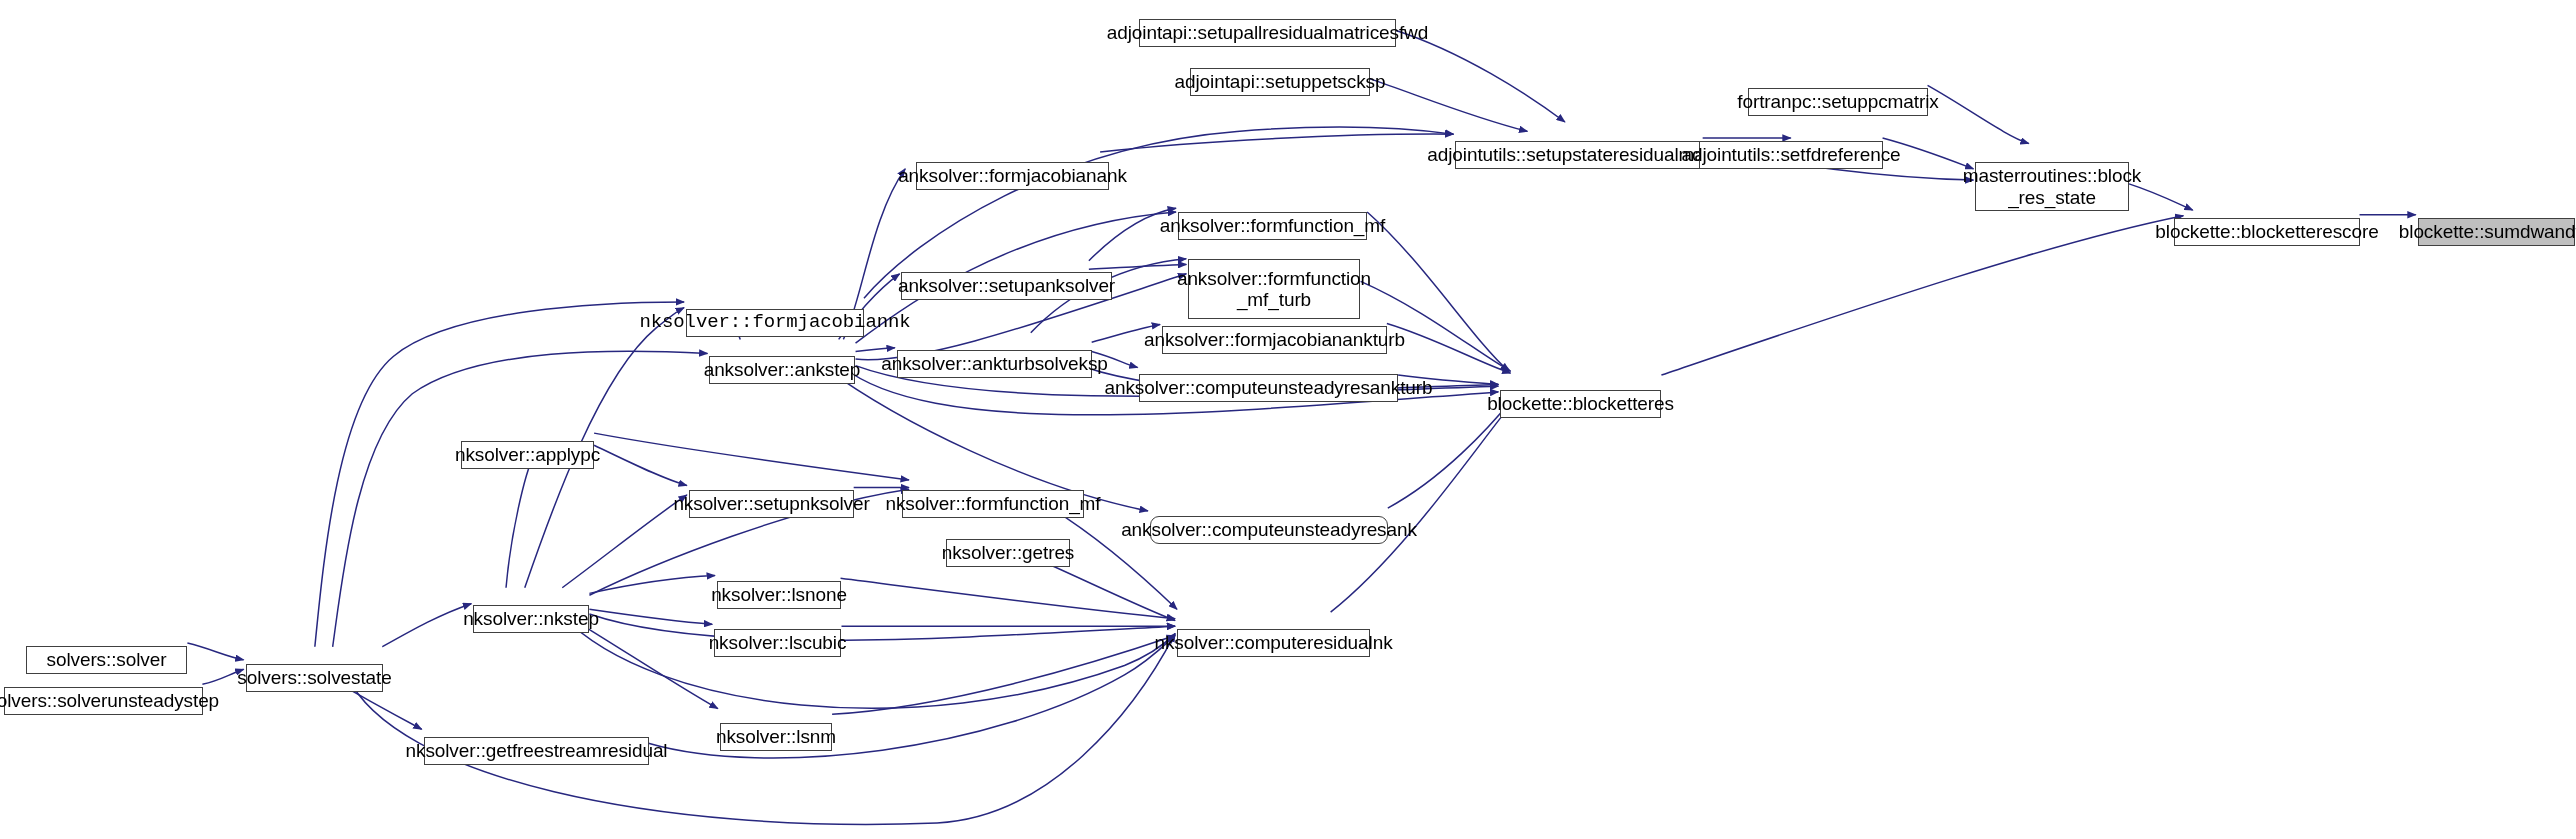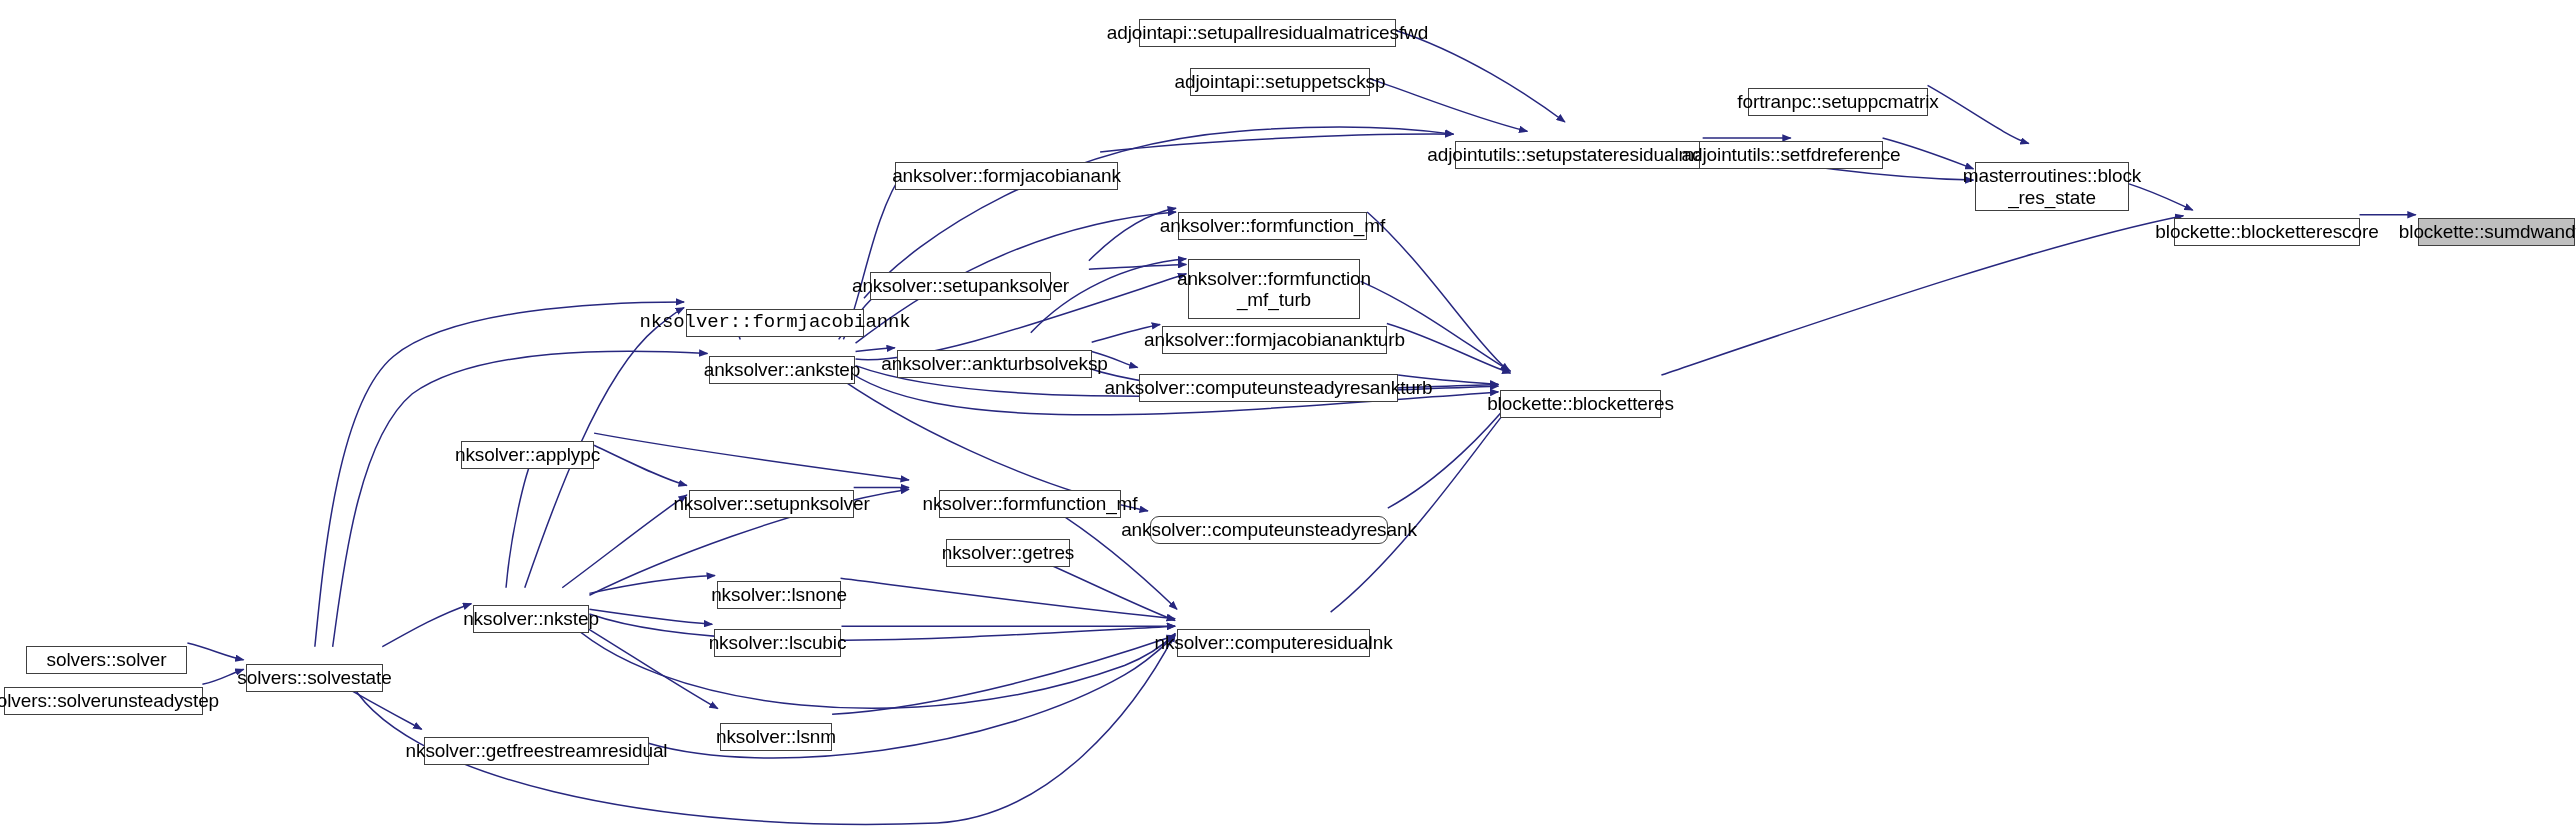--- a/index.html
+++ b/index.html
@@ -109,24 +109,24 @@
       <div class="node" style="left: 246px; top: 647px; width: 137px; height: 28px;">solvers::solvestate</div>
       <div class="node" style="left: 424px; top: 720px; width: 225px; height: 28px;">nksolver::getfreestreamresidual</div>
       <div class="node" style="left: 473px; top: 588px; width: 116px; height: 28px;">nksolver::nkstep</div>
       <div class="node" style="left: 461px; top: 424px; width: 133px; height: 28px;">nksolver::applypc</div>
       <div class="node" style="left: 686px; top: 292px; width: 178px; height: 28px; font-family: Liberation Mono, monospace;">nksolver::formjacobiannk</div>
       <div class="node" style="left: 709px; top: 339px; width: 146px; height: 28px;">anksolver::ankstep</div>
       <div class="node" style="left: 689px; top: 473px; width: 165px; height: 28px;">nksolver::setupnksolver</div>
       <div class="node" style="left: 717px; top: 564px; width: 124px; height: 28px;">nksolver::lsnone</div>
       <div class="node" style="left: 714px; top: 612px; width: 127px; height: 28px;">nksolver::lscubic</div>
       <div class="node" style="left: 720px; top: 706px; width: 112px; height: 28px;">nksolver::lsnm</div>
-      <div class="node" style="left: 895px; top: 145px; width: 223px; height: 28px;">anksolver::formjacobianank</div>
-      <div class="node" style="left: 870px; top: 255px; width: 181px; height: 28px;">anksolver::setupanksolver</div>
+      <div class="node" style="left: 916px; top: 145px; width: 193px; height: 28px;">anksolver::formjacobianank</div>
+      <div class="node" style="left: 901px; top: 255px; width: 211px; height: 28px;">anksolver::setupanksolver</div>
       <div class="node" style="left: 897px; top: 333px; width: 195px; height: 28px;">anksolver::ankturbsolveksp</div>
-      <div class="node" style="left: 939px; top: 473px; width: 182px; height: 28px;">nksolver::formfunction_mf</div>
+      <div class="node" style="left: 902px; top: 473px; width: 182px; height: 28px;">nksolver::formfunction_mf</div>
       <div class="node" style="left: 946px; top: 522px; width: 124px; height: 28px;">nksolver::getres</div>
       <div class="node" style="left: 1178px; top: 195px; width: 189px; height: 28px;">anksolver::formfunction_mf</div>
       <div class="node" style="left: 1188px; top: 242px; width: 172px; height: 60px;">anksolver::formfunction
 _mf_turb</div>
       <div class="node" style="left: 1162px; top: 309px; width: 225px; height: 28px;">anksolver::formjacobianankturb</div>
       <div class="node" style="left: 1139px; top: 357px; width: 259px; height: 28px;">anksolver::computeunsteadyresankturb</div>
       <div class="node" style="left: 1150px; top: 499px; width: 238px; height: 28px; border-radius: 9px;">anksolver::computeunsteadyresank</div>
       <div class="node" style="left: 1177px; top: 612px; width: 193px; height: 28px;">nksolver::computeresidualnk</div>
       <div class="node" style="left: 1500px; top: 373px; width: 161px; height: 28px;">blockette::blocketteres</div>
       <div class="node" style="left: 1455px; top: 124px; width: 247px; height: 28px;">adjointutils::setupstateresidualmatrix</div>

